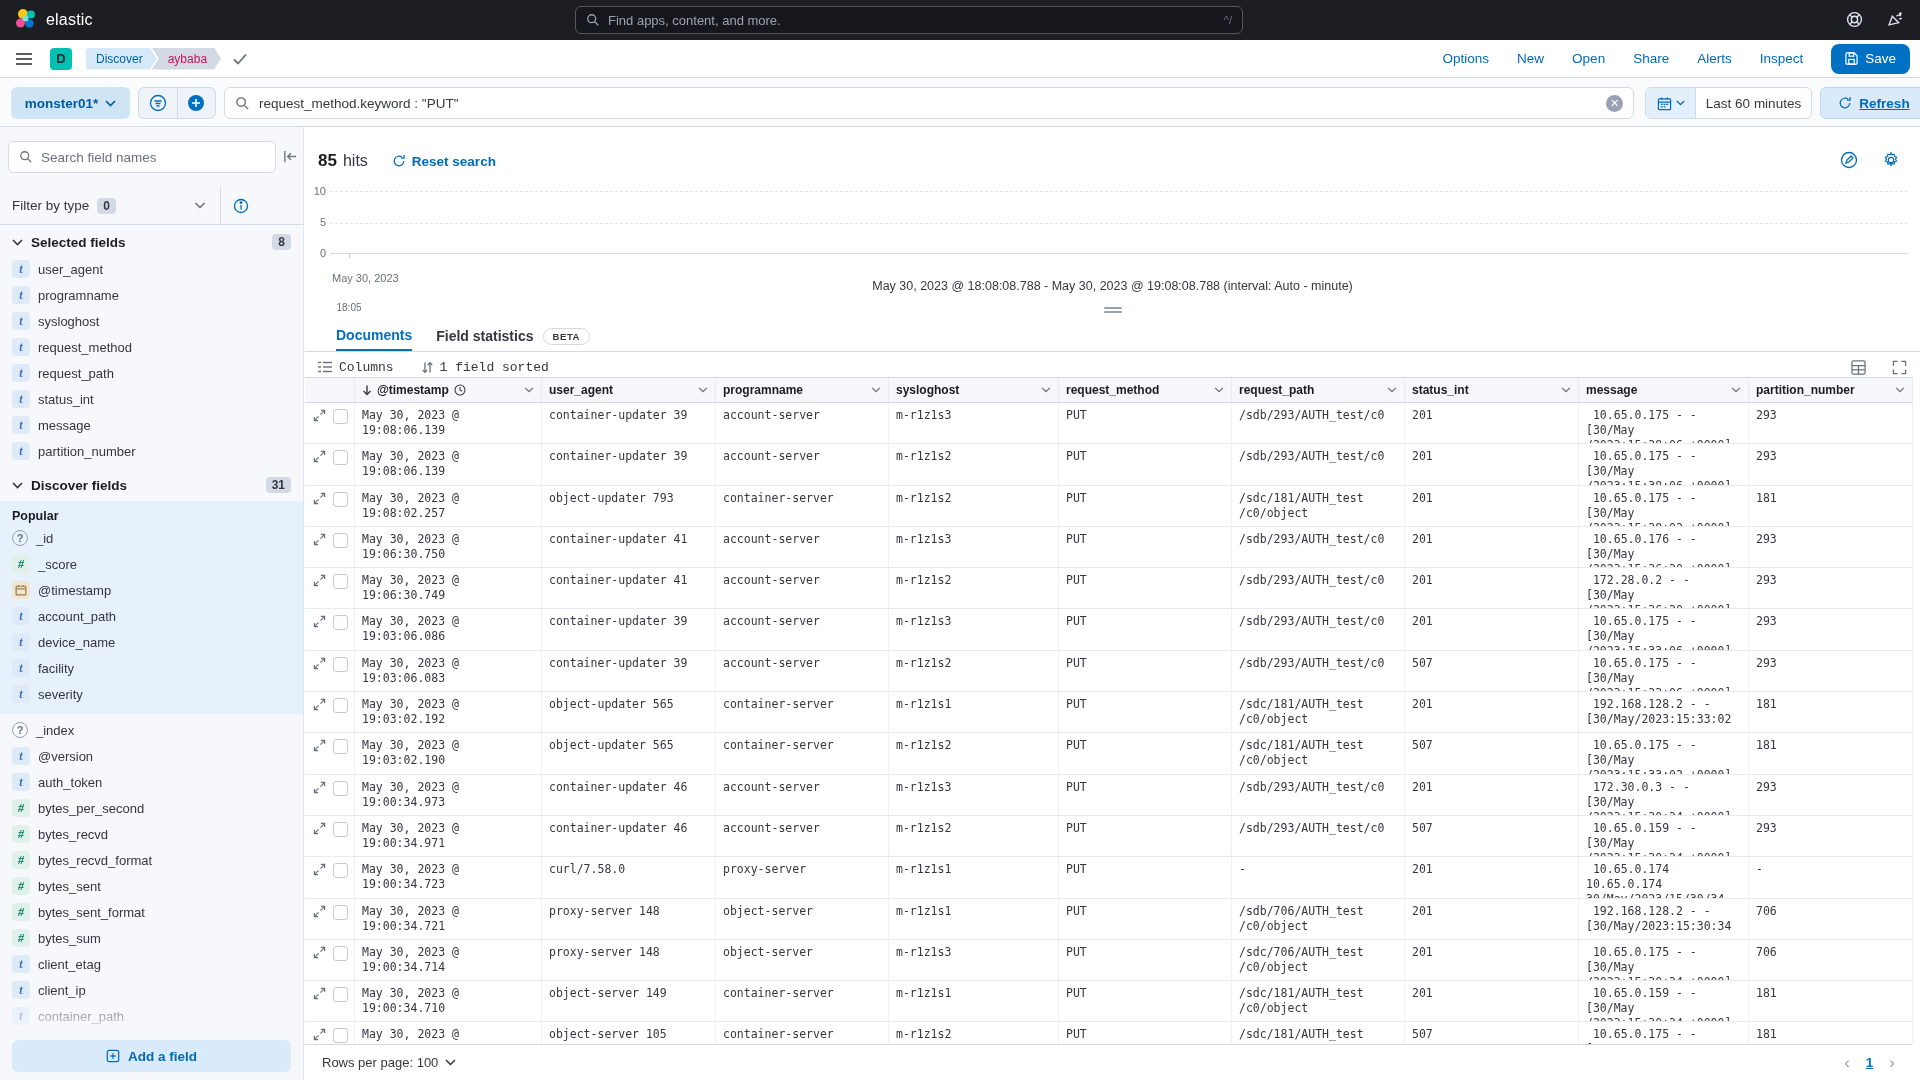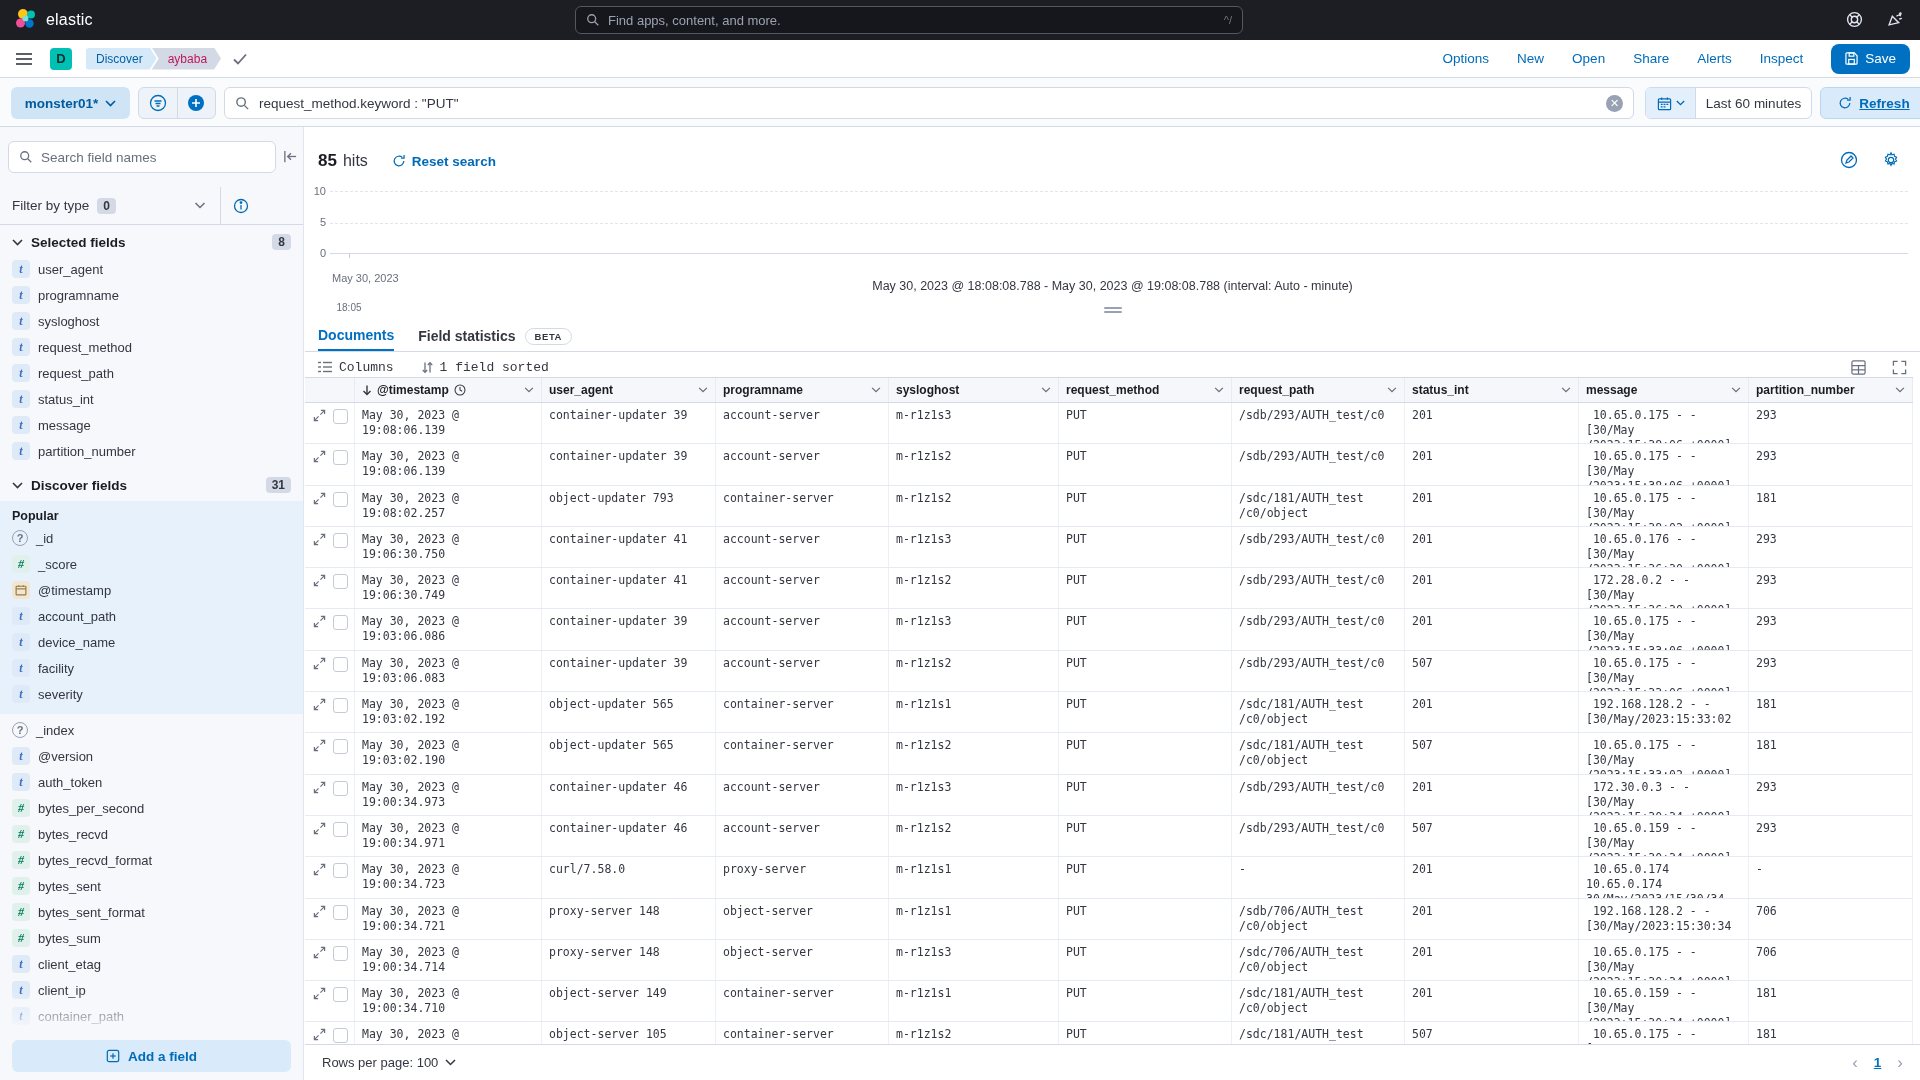--- a/index.html
+++ b/index.html
@@ -123,21 +123,21 @@
   .xtick { position:absolute; top:73px; width:44px; margin-left:-22px; text-align:center;
     font-size:10px; color:#69707d; white-space:nowrap;margin-top:44px; }
   .xtickmark { position:absolute; top:69px; width:1px; height:4px; background:#c6cdd8; }
   .xdate { position:absolute; top:87px; font-size:11px; color:#69707d; white-space:nowrap; }
   .chart-caption { position:absolute; left:0; right:0; top:152px; text-align:center;
     font-size:12.5px; color:#343741; }
   .resize-handle { position:absolute; left:50%; top:178px; width:18px; margin-left:-9px; cursor:row-resize; }
   .resize-handle i { display:block; height:0; border-top:2px solid #98a2b3; margin:2px 0; border-radius:2px; }
 
   .tabs { position:absolute; left:0; right:0; top:194px; height:31px; border-bottom:1px solid #d3dae6;
-    display:flex; align-items:flex-start; padding-left:13px; gap:24px; }
+    display:flex; align-items:flex-start; padding-left:31px; gap:24px; }
   .tab { font-size:14px; font-weight:600; color:#343741; height:30px; display:flex; align-items:center;
     gap:9px; cursor:pointer; }
   .tab.active { color:#0071c2; border-bottom:2px solid #0071c2; }
   .beta-pill { border:1px solid #d3dae6; background:#fff; border-radius:11px; padding:2px 9px;
     font-size:9.5px; font-weight:600; letter-spacing:.6px; color:#343741; }
 
   .gtoolbar { position:absolute; left:13px; right:13px; top:230px; height:20px; display:flex;
     align-items:center; gap:28px; }
   .gt-item { display:flex; align-items:center; gap:7px; font-size:13px; color:#343741; cursor:pointer;font-family:Liberation Mono, monospace; }
   .gt-right { margin-left:auto; display:flex; gap:26px; }
@@ -152,21 +152,21 @@
   .grid-body { position:absolute; left:0; top:276px; width:1608px; height:641px; overflow:hidden; }
   .grow { height:41.3px; display:grid;
     grid-template-columns:50px 187px 174px 173px 170px 173px 173px 174px 170px 164px;
     border-bottom:1px solid #e6eaf2; }
   .gcell { padding:5px 7px 0; font-family:"DejaVu Sans Mono", monospace; font-size:11.5px;
     line-height:15px; color:#343741; white-space:pre-wrap; border-right:1px solid #edf0f6; overflow:hidden; }
   .gctrl { display:flex; align-items:flex-start; gap:7px; padding:6px 0 0 8px; border-right:1px solid #edf0f6; }
   .rcheck { width:15px; height:15px; border:1px solid #c4cbd7; border-radius:3px; background:#fff; cursor:pointer; }
   .gexpand { cursor:pointer; }
 
-  .gfooter { position:absolute; left:0; right:0; top:917px; height:36px; border-top:1px solid #d3dae6;
+  .gfooter { position:absolute; left:0; right:8px; top:917px; height:36px; border-top:1px solid #d3dae6;
     display:flex; align-items:center; padding:0 17px; }
   .rpp { display:flex; align-items:center; gap:7px; font-size:13px; color:#343741; cursor:pointer; }
   .pager { margin-left:auto; display:flex; align-items:center; gap:16px; }
   .pg-arrow { color:#98a2b3; font-size:17px; cursor:pointer; line-height:1; }
   .pg-num { color:#0071c2; font-size:13.5px; font-weight:700; text-decoration:underline; cursor:pointer; }
 </style>
 </head>
 <body>
 
 <header class="topnav">

